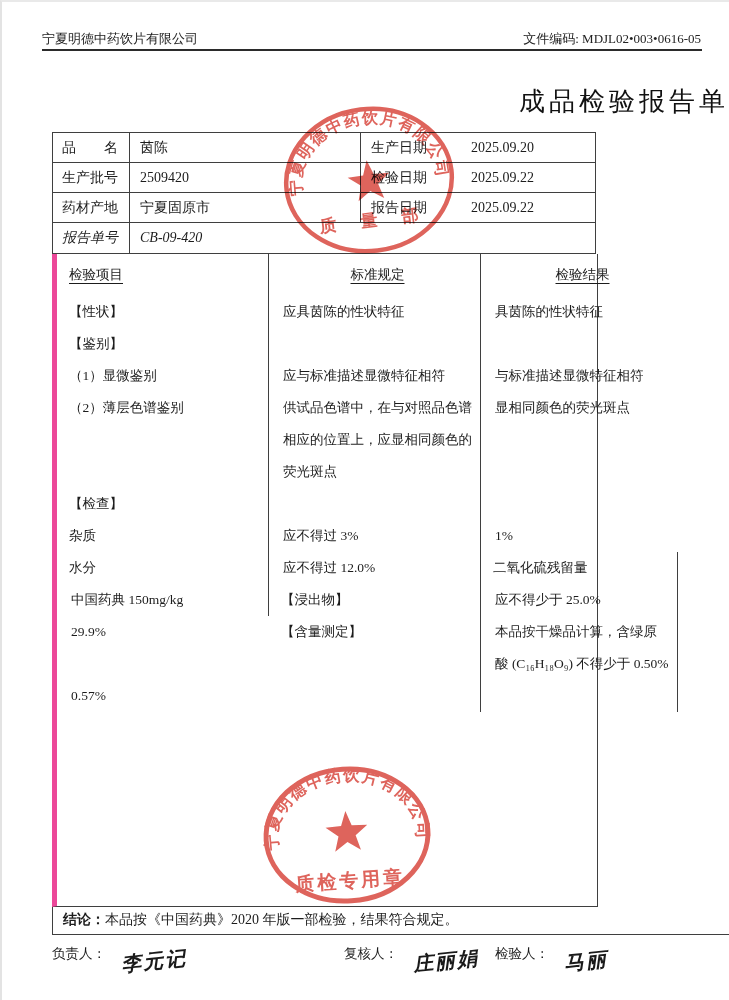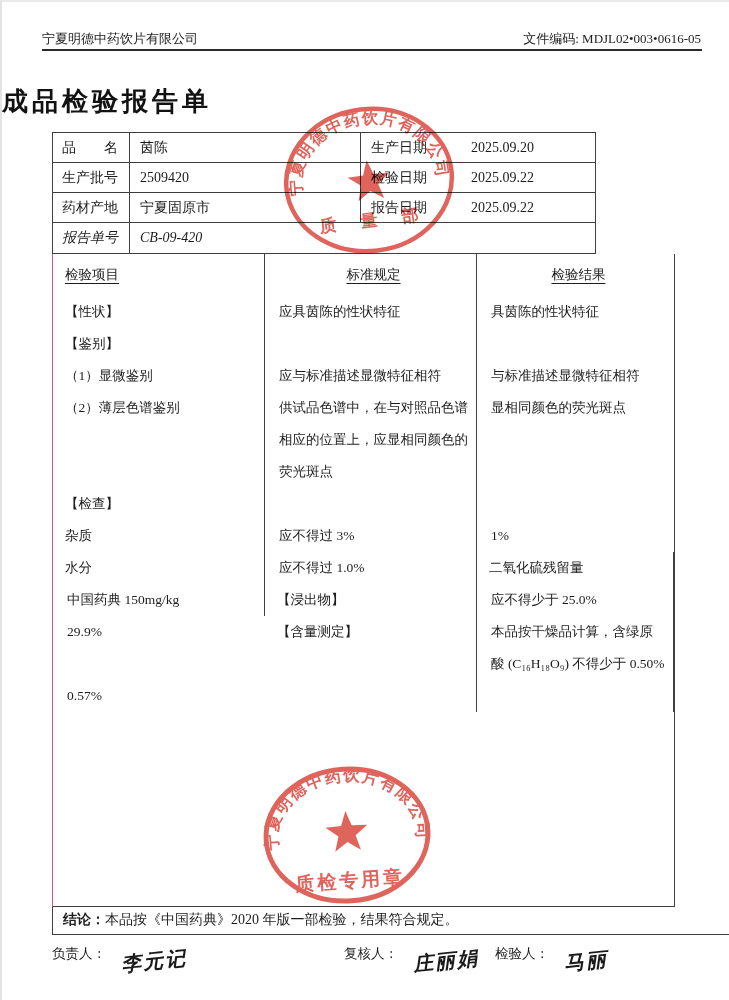--- a/index.html
+++ b/index.html
@@ -5,34 +5,34 @@
   html,body{margin:0;padding:0;}
   body{
     width:729px;height:1000px;position:relative;background:#ffffff;
     font-family:"Liberation Serif","DejaVu Serif",serif;
     color:#1c1c1c;overflow:hidden;
     border-left:2px solid #e3e3e3;border-top:2px solid #e9e9e9;box-sizing:border-box;
   }
   
   .hdr-bar{position:absolute;left:40px;right:28px;top:28px;display:flex;justify-content:space-between;font-size:13px;color:#222;}
   .hdr-rule{position:absolute;left:40px;width:660px;top:47px;height:2px;background:#2b2b2b;}
-  .title{position:absolute;left:0;right:0;top:82px;text-align:left;font-size:26px;font-weight:700;letter-spacing:4px;color:#111;}
+  .title{position:absolute;left:0;right:0;top:82px;text-align:right;font-size:26px;font-weight:400;letter-spacing:4px;color:#111;}
   
   .info{position:absolute;left:50px;top:130px;width:544px;border:1px solid #3f3f3f;box-sizing:border-box;font-size:14px;}
   .i-row{display:flex;height:30px;line-height:29px;border-bottom:1px solid #3f3f3f;box-sizing:border-box;}
   .i-row:last-child{border-bottom:none;font-style:italic;}
   .i-label{width:77px;padding-left:9px;border-right:1px solid #3f3f3f;box-sizing:border-box;flex:none;}
   .i-value{width:231px;padding-left:10px;border-right:1px solid #3f3f3f;box-sizing:border-box;flex:none;}
   .i-value.span{flex:1;border-right:none;}
   .i-date{flex:1;display:flex;padding-left:10px;}
   .i-date-label{width:100px;flex:none;}
   
   .grid{
-    position:absolute;left:50px;top:252px;width:623px;height:653px;box-sizing:border-box;
-    border-left:1px solid #ec4899;border-right:1px solid #3f3f3f;border-bottom:1px solid #3f3f3f;
+    position:absolute;left:50px;top:252px;width:546px;height:653px;box-sizing:border-box;
+    border-left:5px solid #ec4899;border-right:1px solid #3f3f3f;border-bottom:1px solid #3f3f3f;
     display:grid;grid-template-columns:212px 212px 197px;
     grid-template-rows:42px repeat(10,minmax(32px,auto)) 1fr;
     font-size:13.5px;align-content:stretch;
   }
   .grid .cell{line-height:32px;box-sizing:border-box;padding:0 8px 0 14px;}
   .grid .c0{border-right:1px solid #3f3f3f;padding-left:12px;}
   .grid .c1{border-right:1px solid #3f3f3f;}
   .grid .hcell{line-height:42px;font-size:13.5px;}
   .grid .hcell.ctr{text-align:center;}
   .grid .hcell span{text-decoration:underline;text-underline-offset:4px;}
@@ -114,21 +114,21 @@
     <div class="cell c0">（2）薄层色谱鉴别</div>
     <div class="cell c1">供试品色谱中，在与对照品色谱相应的位置上，应显相同颜色的荧光斑点</div>
     <div class="cell c2">显相同颜色的荧光斑点</div>
     <div class="cell c0">【检查】</div>
     <div class="cell c1"></div>
     <div class="cell c2"></div>
     <div class="cell c0">杂质</div>
     <div class="cell c1">应不得过 3%</div>
     <div class="cell c2">1%</div>
     <div class="cell c0">水分</div>
-    <div class="cell c1">应不得过 1.0%</div>
+    <div class="cell c1">应不得过 12.0%</div>
     <div class="cell c0">二氧化硫残留量</div>
     <div class="cell c1">中国药典 150mg/kg</div>
     <div class="cell c0">【浸出物】</div>
     <div class="cell c1">应不得少于 25.0%</div>
     <div class="cell c2">29.9%</div>
     <div class="cell c0">【含量测定】</div>
     <div class="cell c1">本品按干燥品计算，含绿原酸 (C₁₆H₁₈O₉) 不得少于 0.50%</div>
     <div class="cell c2">0.57%</div>
     <div class="cell c0"></div>
     <div class="cell c1"></div>

